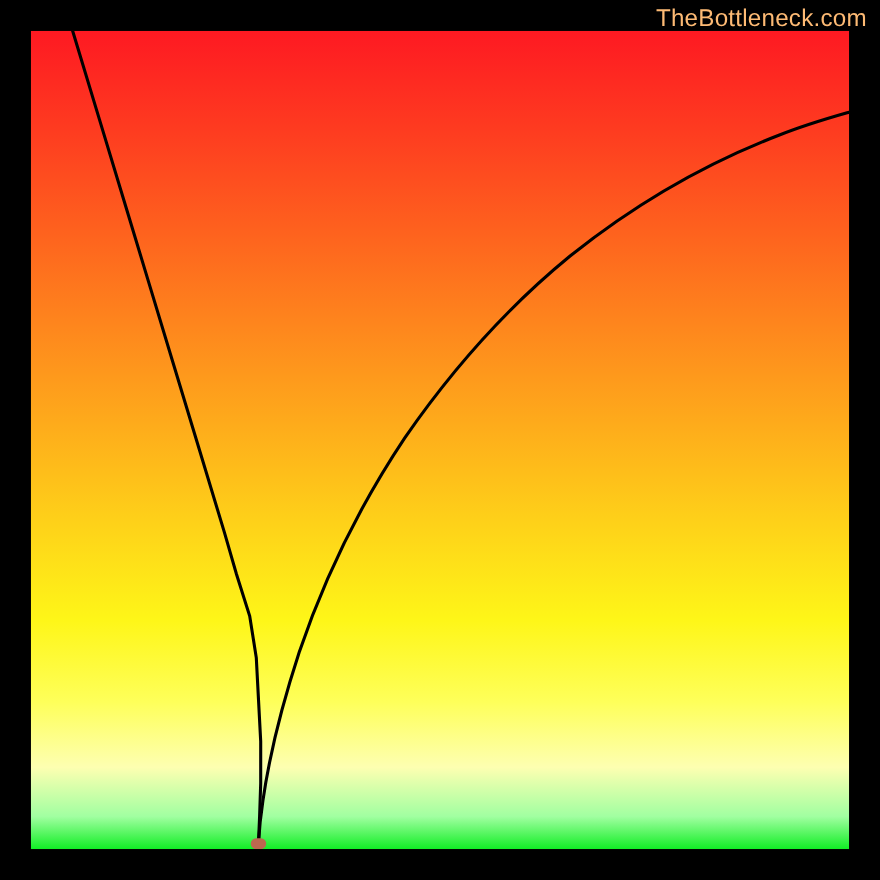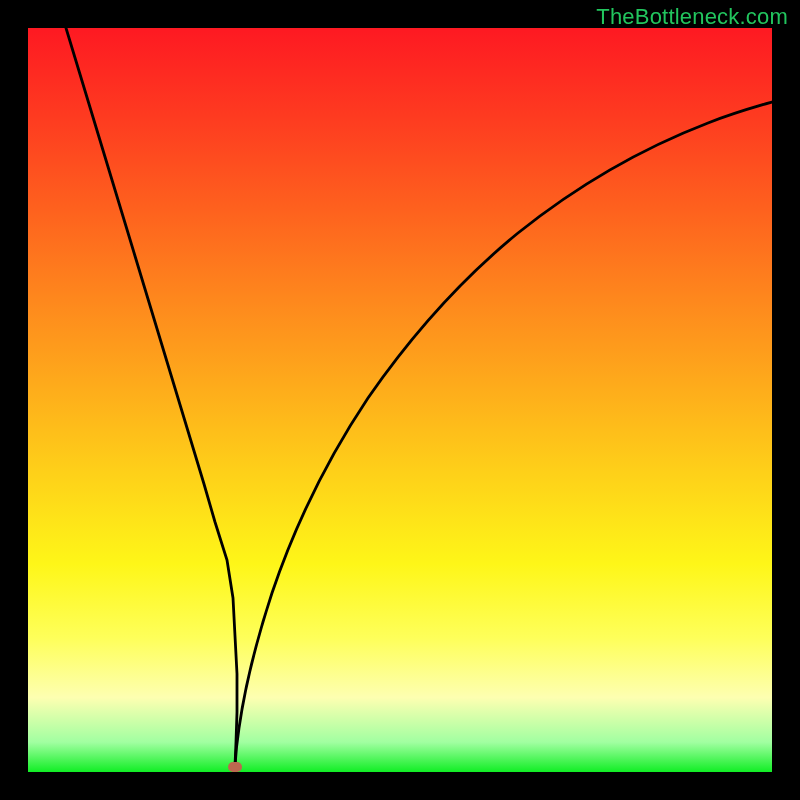--- a/index.html
+++ b/index.html
@@ -37,21 +37,21 @@
       #fdffb1 90%,
       #a1ffa1 96%,
       #11ee25 100%
     );
     overflow: hidden;
   }
   .watermark {
     position: absolute;
     top: 4px;
     right: 12px;
-    color: #22c55e;
+    color: #fdba74;
     font-size: 22px;
     font-weight: 400;
     letter-spacing: 0.2px;
     z-index: 10;
   }
   svg.curve {
     position: absolute;
     top: 0;
     left: 0;
     width: 744px;

